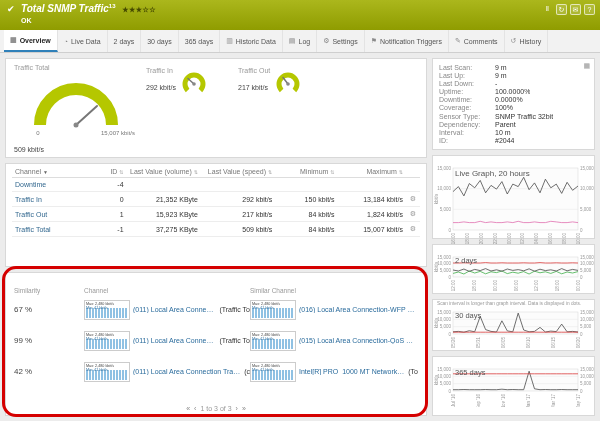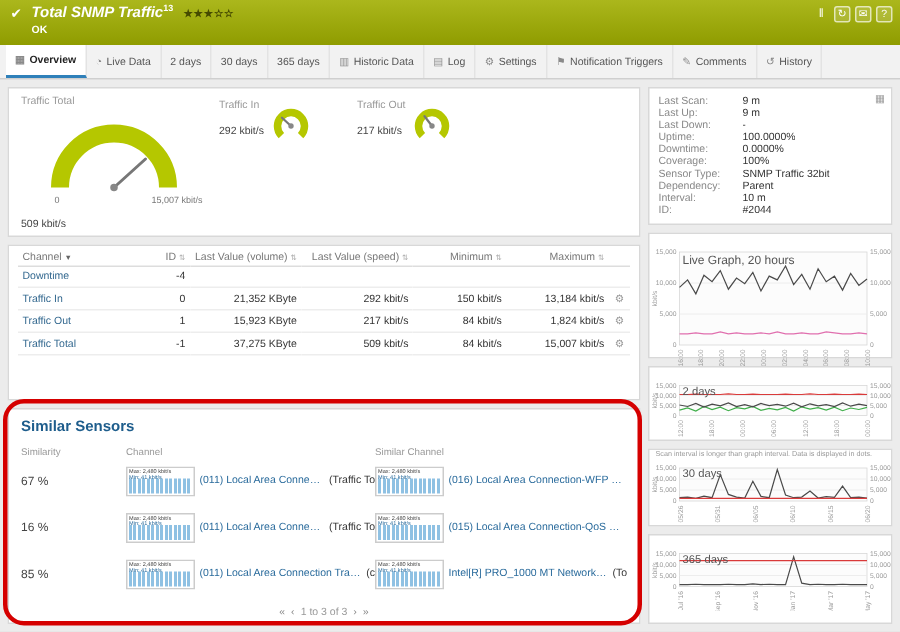--- a/index.html
+++ b/index.html
@@ -257,21 +257,20 @@
               <td class="num">509 kbit/s</td>
               <td class="num">84 kbit/s</td>
               <td class="num">15,007 kbit/s</td>
               <td class="toolcell">⚙</td>
             </tr>
           </tbody>
         </table>
       </section>
 
       <section class="panel similar">
-        <h2>Similar Sensors</h2>
         <div class="sim-head">
           <span>Similarity</span>
           <span>Channel</span>
           <span>Similar Channel</span>
         </div>
 
         <div class="sim-row">
           <div class="sim-val">67 %</div>
           <div class="sim-chan">
             <div class="thumb">
@@ -291,21 +290,21 @@
                   <div class="tmax">Max: 2,480 kbit/s</div>
                   <div class="tmin">Min: 41 kbit/s</div>
                 </div>
               </div>
             <span class="slink">(016) Local Area Connection-WFP LightWeight F</span>
             <span class="srest"></span>
           </div>
         </div>
 
         <div class="sim-row">
-          <div class="sim-val">16 %</div>
+          <div class="sim-val">99 %</div>
           <div class="sim-chan">
             <div class="thumb">
                 <div class="bars"></div>
                 <div class="tlbl">
                   <div class="tmax">Max: 2,480 kbit/s</div>
                   <div class="tmin">Min: 41 kbit/s</div>
                 </div>
               </div>
             <span class="slink">(011) Local Area Connection Traffic</span>
             <span class="srest">(Traffic To</span>
@@ -317,21 +316,21 @@
                   <div class="tmax">Max: 2,480 kbit/s</div>
                   <div class="tmin">Min: 41 kbit/s</div>
                 </div>
               </div>
             <span class="slink">(015) Local Area Connection-QoS Packet Sched</span>
             <span class="srest"></span>
           </div>
         </div>
 
         <div class="sim-row">
-          <div class="sim-val">85 %</div>
+          <div class="sim-val">42 %</div>
           <div class="sim-chan">
             <div class="thumb">
                 <div class="bars"></div>
                 <div class="tlbl">
                   <div class="tmax">Max: 2,480 kbit/s</div>
                   <div class="tmin">Min: 41 kbit/s</div>
                 </div>
               </div>
             <span class="slink">(011) Local Area Connection Traffic</span>
             <span class="srest">(c</span>

